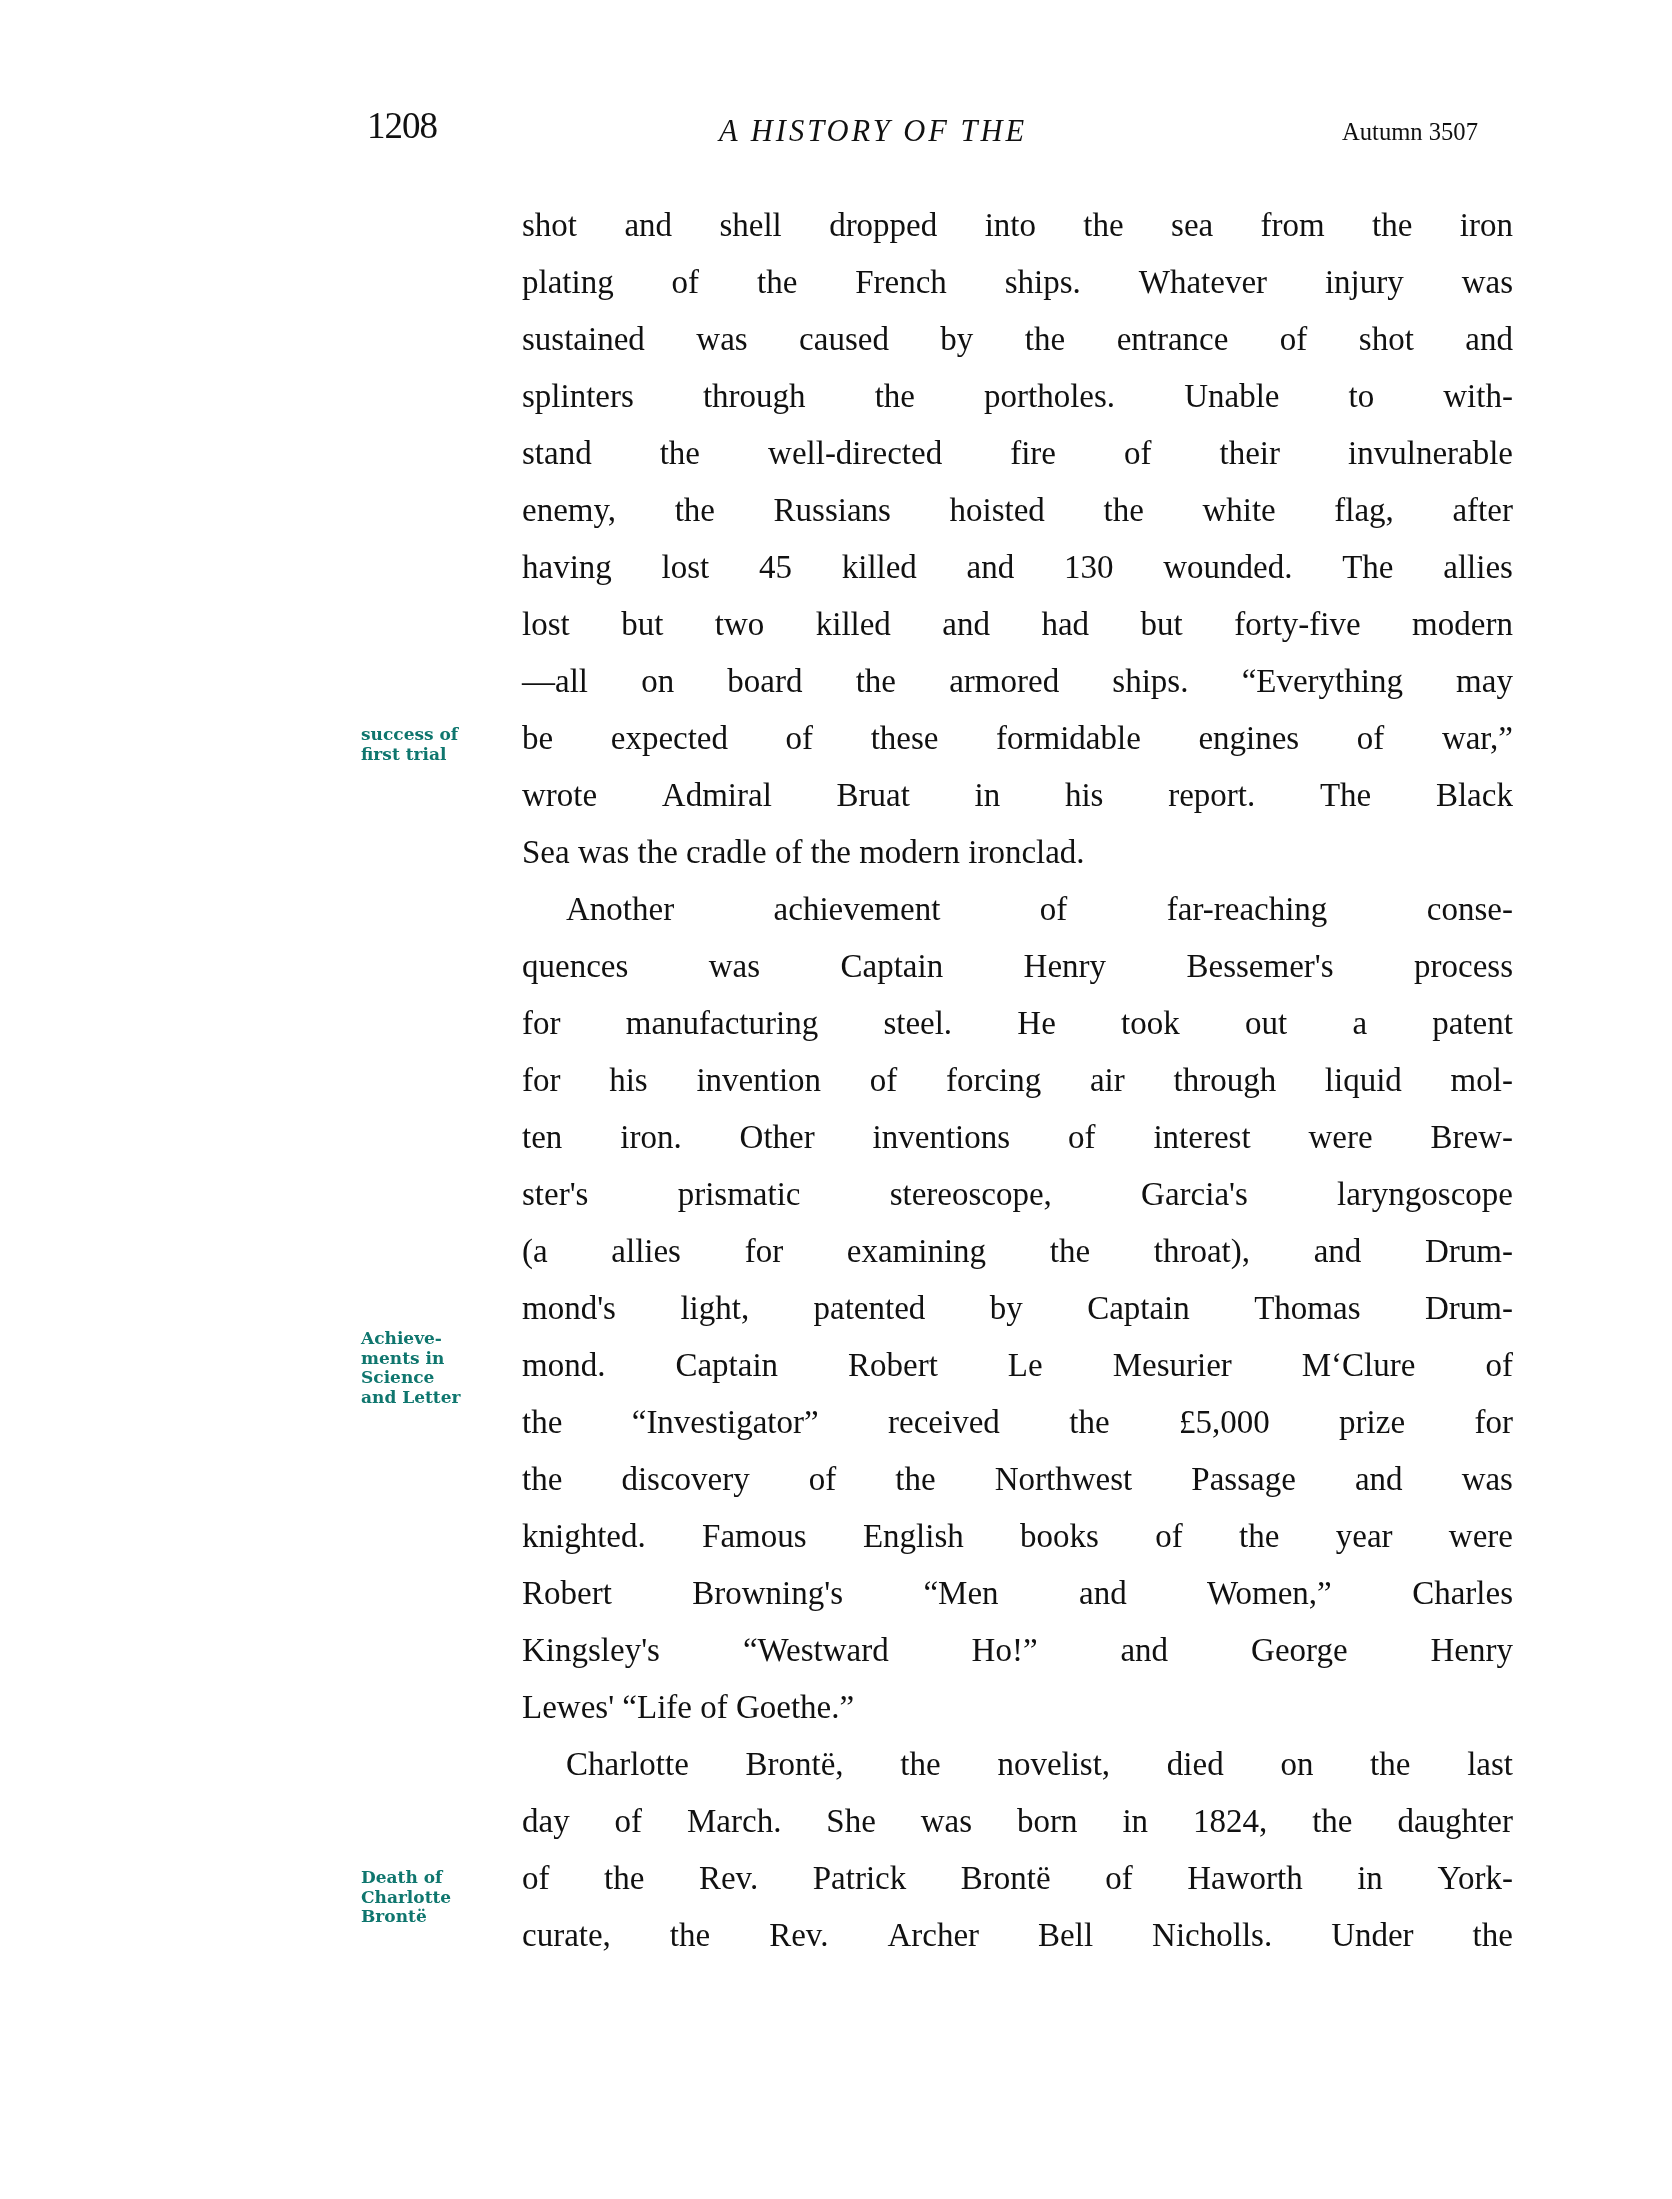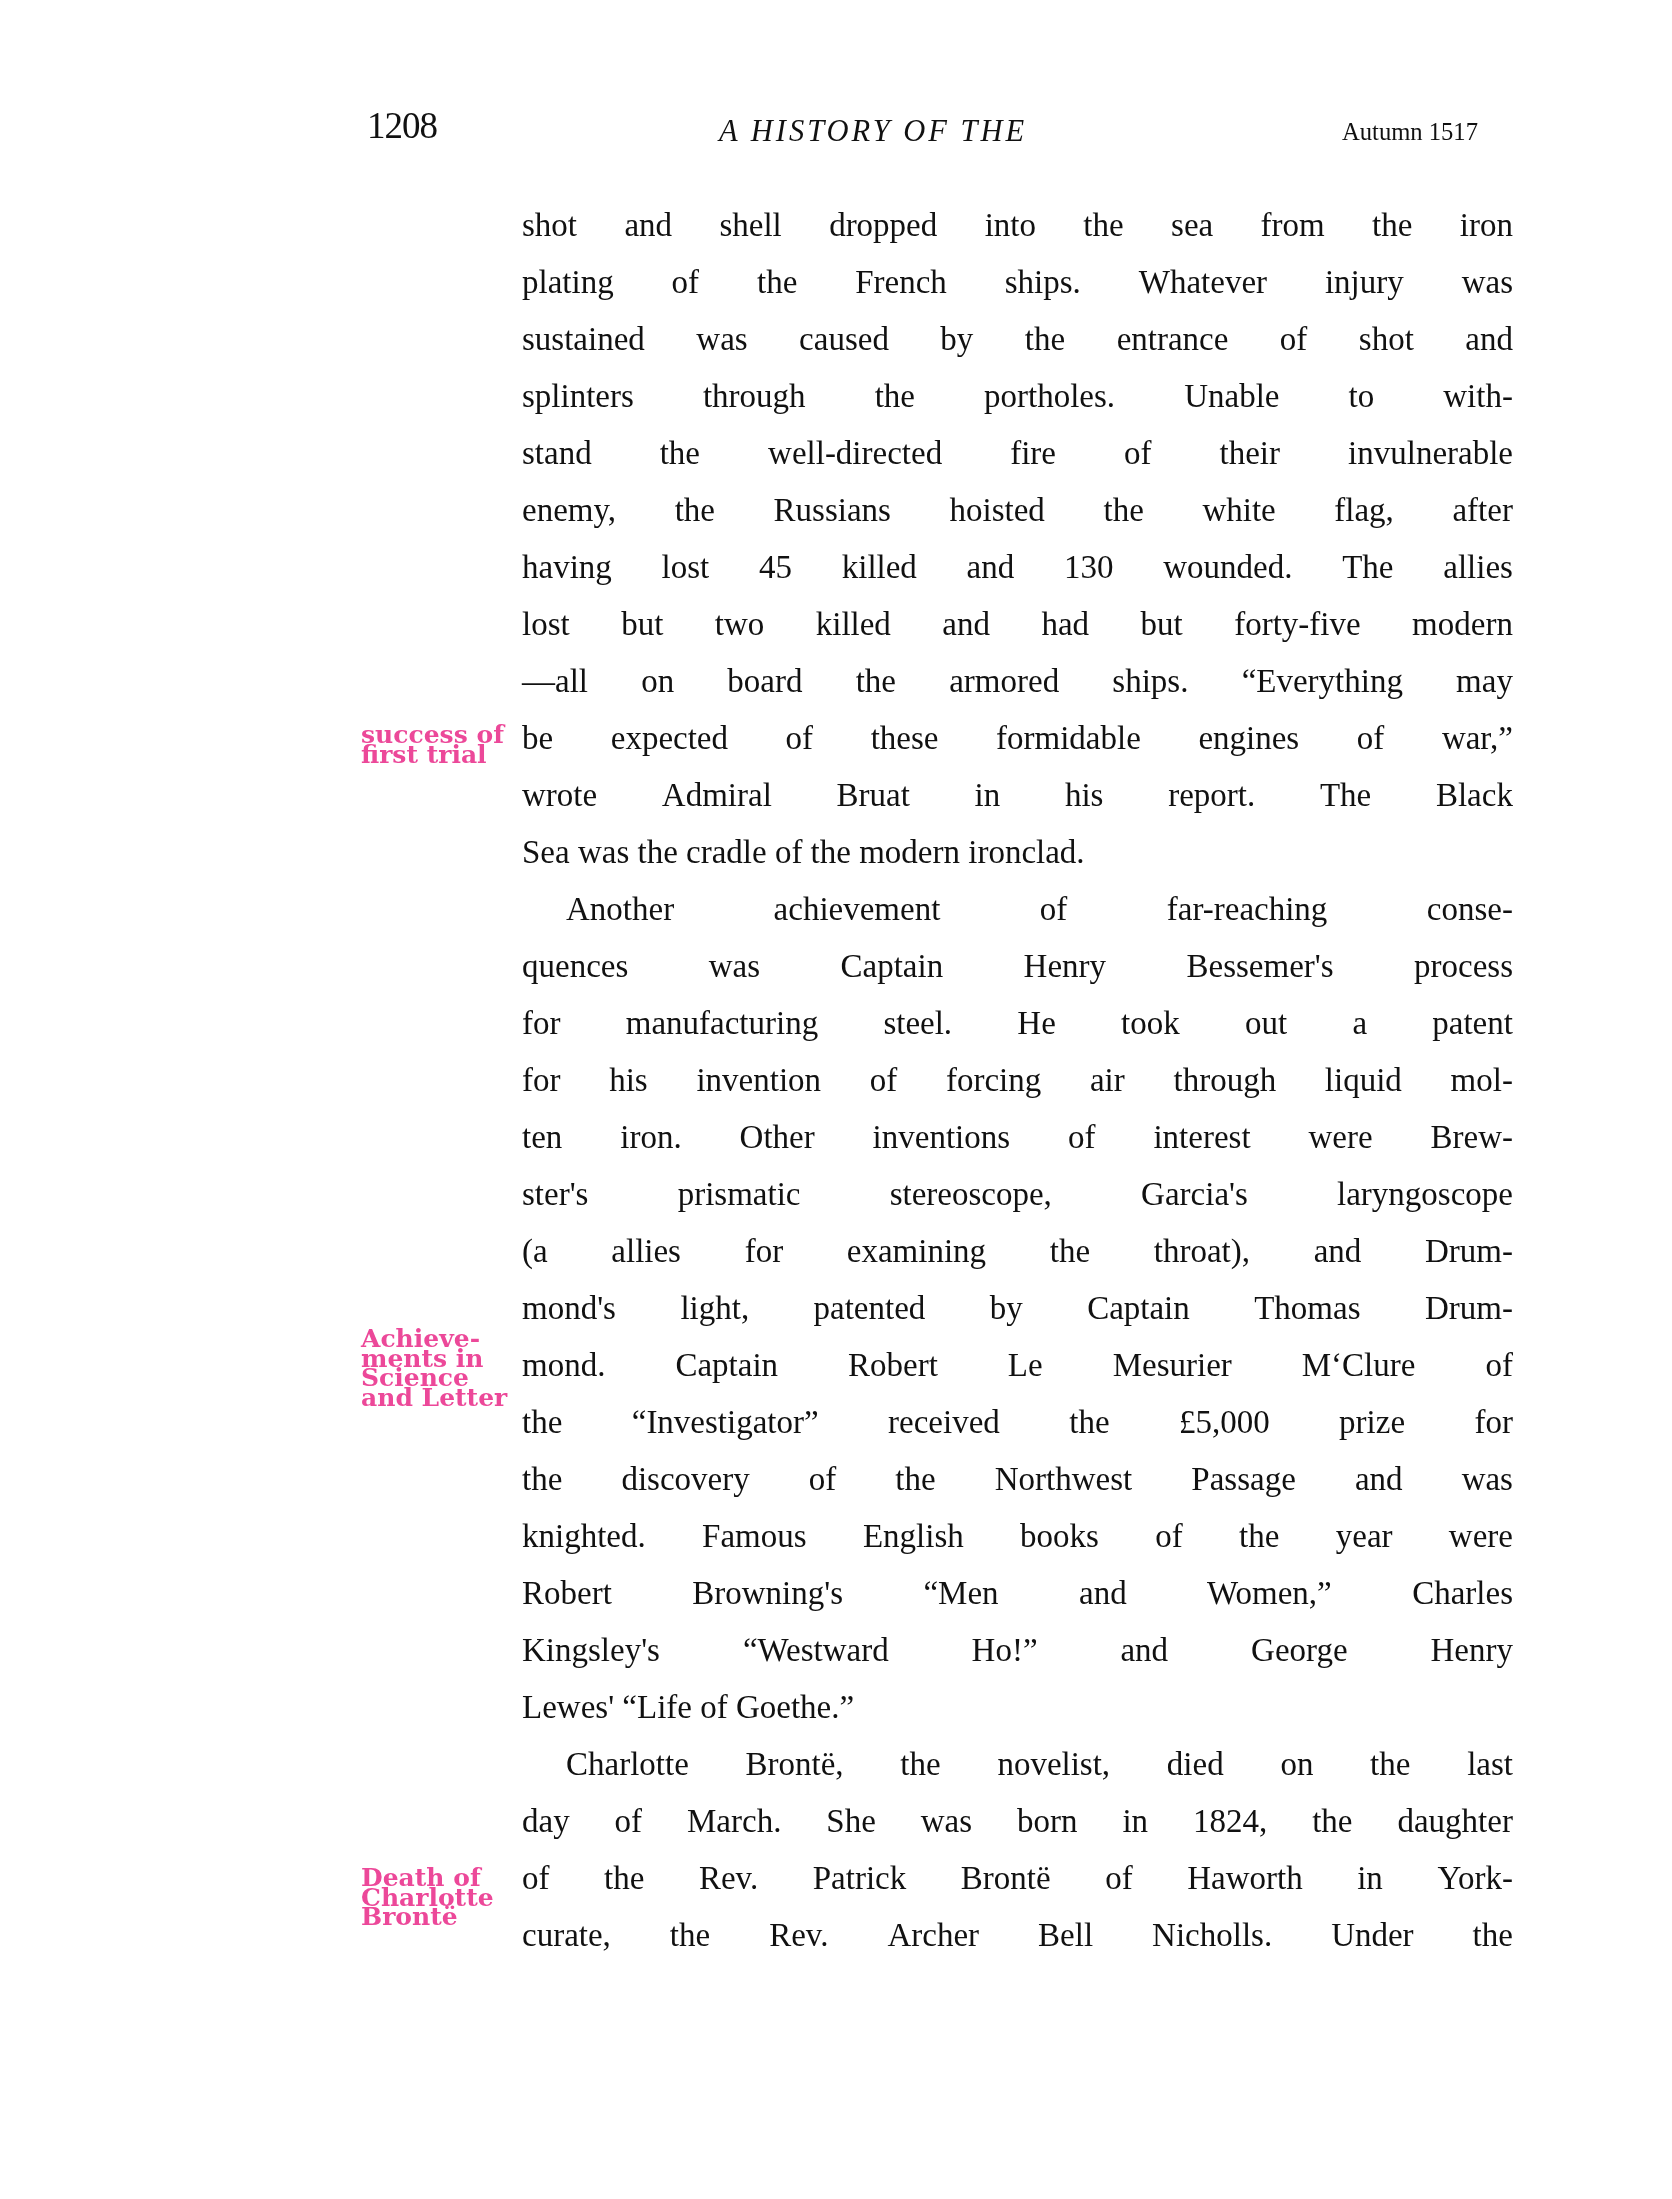--- a/index.html
+++ b/index.html
@@ -27,31 +27,31 @@
   .line {
     height: 57px; line-height: 57px;
     font-size: 33px; font-family: "Liberation Serif", serif;
     text-align: justify; text-align-last: justify; white-space: nowrap;
     display: flex; justify-content: space-between;
   }
   .line span.w { display: inline-block; }
   .line.last { text-align-last: left; justify-content: flex-start; gap: 0; }
   .line.indent { padding-left: 44px; }
   .sidenote {
-    position: absolute; left: 361px; font-size: 25px; line-height: 19.7px;
-    font-family: "DejaVu Serif", serif; font-weight: bold; color: #ec4899;
+    position: absolute; left: 361px; font-size: 17px; line-height: 19.7px;
+    font-family: "DejaVu Serif", serif; font-weight: bold; color: #0f766e;
   }
   .sidenote .sl { display: block; white-space: nowrap; }
 </style>
 </head>
 <body>
 
 <div class="page-number">1208</div>
 <div class="running-title">A HISTORY OF THE</div>
-<div class="running-date">Autumn 1517</div>
+<div class="running-date">Autumn 3507</div>
 
 <div class="sidenote" style="top:725px;">
   <span class="sl">success of</span>
   <span class="sl">first trial</span>
 </div>
 <div class="sidenote" style="top:1329px;">
   <span class="sl">Achieve-</span>
   <span class="sl">ments in</span>
   <span class="sl">Science</span>
   <span class="sl">and Letter</span>

